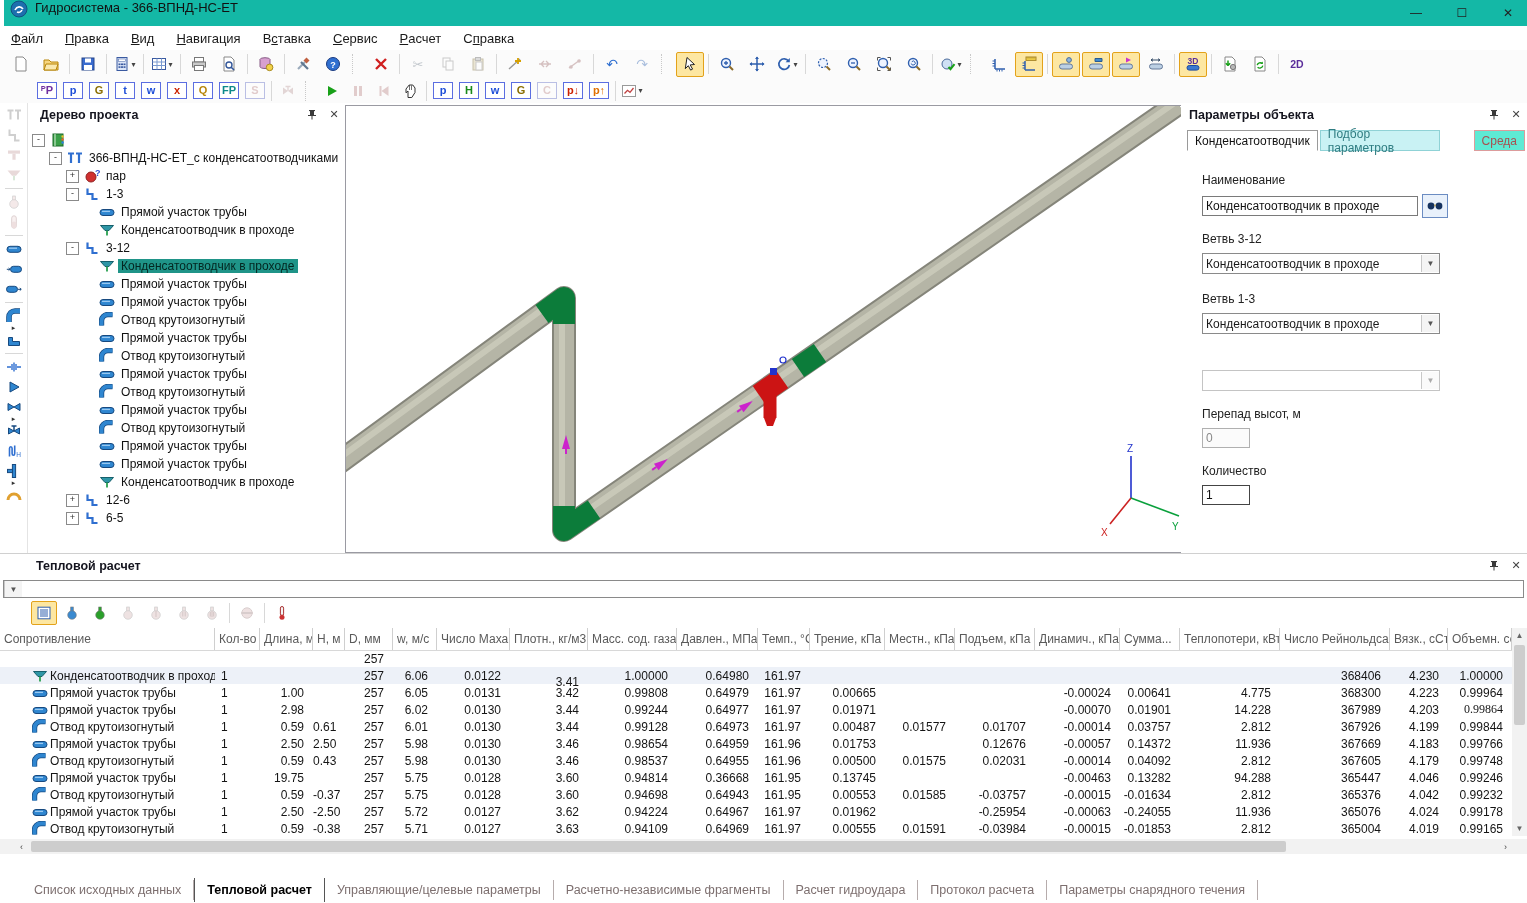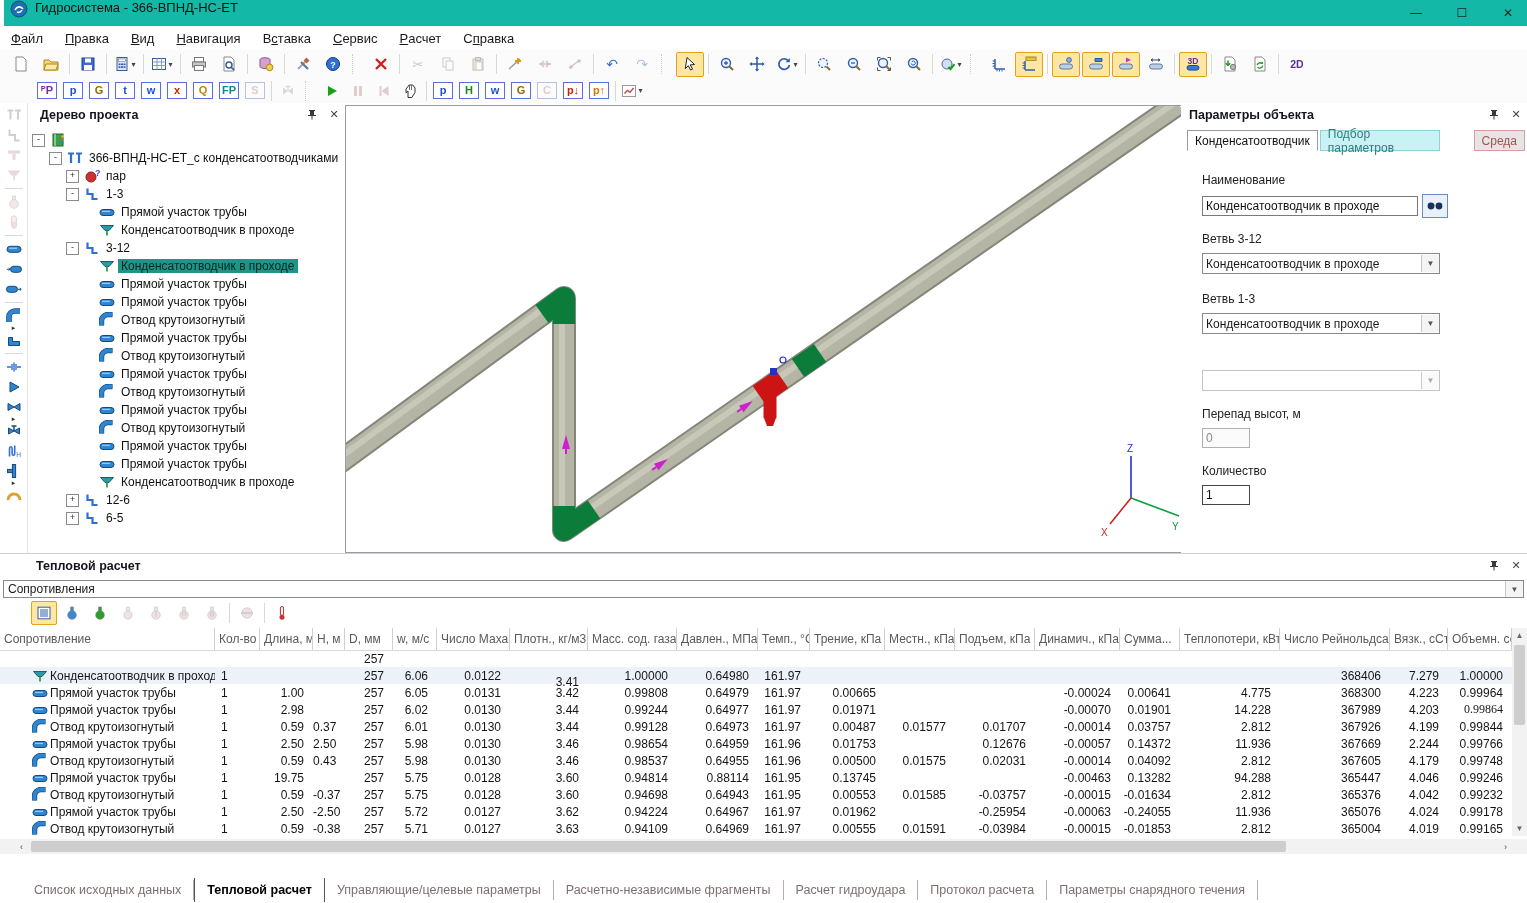--- a/index.html
+++ b/index.html
@@ -59,21 +59,21 @@
   
   .viewport{position:absolute;left:345px;top:2px;width:835px;height:446px;background:#fff;border:1px solid #9a9aa2;box-sizing:content-box;}
 
   
   .paramspanel{position:absolute;left:1181px;top:0;width:346px;height:450px;background:#fff;}
   .paramspanel .panelhdr{padding-left:8px;}
   .ptabs{display:flex;margin:4px 0 0 6px;}
   .ptab{height:19px;display:flex;align-items:center;padding:0 7px;font-size:12px;border:1px solid #9a9a9a;margin-right:2px;background:#fff;}
   .ptab.t-active{border-bottom-color:#fff;font-weight:normal;color:#111;}
   .ptab.t-cyan{background:#c9f2f4;color:#2f7d82;border-color:#8fd2d6;}
-  .ptab.t-pink{background:#e5e5e5;color:#a85050;border-color:#dc9c9c;margin-left:32px;}
+  .ptab.t-pink{background:#5eead4;color:#a85050;border-color:#dc9c9c;margin-left:32px;}
   .pcontent{padding:12px 0 0 21px;}
   .plabel{font-size:12px;color:#222;margin:10px 0 7px 0;}
   .pinputrow{display:flex;align-items:center;}
   .pinput{width:208px;height:18px;border:1px solid #7a7a7a;font-size:12px;padding:0 3px;font-family:"Liberation Sans",sans-serif;color:#111;background:#fff;}
   .pinput.small{width:40px;}
   .pinput.dis{border-color:#b0b0b0;color:#8a8a8a;background:#fbfbfb;}
   .gbtn{width:24px;height:22px;border:1px solid #6b8cc2;background:#e9f1fb;margin-left:4px;display:flex;align-items:center;justify-content:center;}
   .pcombo{width:236px;height:19px;border:1px solid #8a8a8a;background:#fff;display:flex;align-items:center;position:relative;font-size:12px;}
   .pcombo .cval{padding-left:3px;flex:1;}
   .pcombo .carr{width:17px;height:17px;border-left:1px solid #c8c8c8;display:flex;align-items:center;justify-content:center;font-size:8px;color:#555;background:#f4f4f4;}
@@ -947,21 +947,20 @@
         <span class="hbtn">
             <svg width="10" height="11" viewBox="0 0 10 11">
               <path d="M2 1h6v1L7 2.3V6h2v1H1V6h2V2.3L2 2z" fill="#3a3a3a"></path>
               <rect x="4.5" y="7" width="1" height="3.5" fill="#3a3a3a"></rect>
             </svg>
           </span>
         <span class="hbtn">✕</span>
       </span>
     </div>
     <div class="ccombo">
-      <span class="cval">Сопротивления</span>
       <span class="carr">▼</span>
     </div>
     <div class="ctoolbar" id="calcToolbar">
         <div class="tb-btn on">
           <svg width="16" height="16" viewBox="0 0 16 16">
             <rect x="2" y="2.2" width="12" height="11.6" fill="#fff" stroke="#2f5fae"></rect>
             <path d="M4 5h8M4 7h8M4 9h8M4 11h8" stroke="#2f5fae" stroke-width="1.1"></path>
           </svg>
         </div>
         <div class="tb-btn">
@@ -1085,21 +1084,21 @@
             <div class="td" style="width: 89px;">1.00000</div>
             <div class="td" style="width: 81px;">0.64980</div>
             <div class="td" style="width: 52px;">161.97</div>
             <div class="td" style="width: 75px;"></div>
             <div class="td" style="width: 70px;"></div>
             <div class="td" style="width: 80px;"></div>
             <div class="td" style="width: 85px;"></div>
             <div class="td" style="width: 60px;"></div>
             <div class="td" style="width: 100px;"></div>
             <div class="td" style="width: 110px;">368406</div>
-            <div class="td" style="width: 58px;">7.279</div>
+            <div class="td" style="width: 58px;">4.230</div>
             <div class="td" style="width: 64px;">1.00000</div>
           </div>
           <div class="trowt">
             <div class="td namecell" style="width: 215px;">
               <span class="ticon">
                 <svg width="16" height="16" viewBox="0 0 16 16">
                   <rect x="1" y="5.5" width="14" height="6" rx="3" fill="#2f86d0" stroke="#17497f"></rect>
                   <path d="M3 7.4h8" stroke="#9ac8f0" stroke-width="1.3"></path>
                 </svg>
               </span>
@@ -1160,21 +1159,21 @@
               <span class="ticon">
                 <svg width="16" height="16" viewBox="0 0 16 16">
                   <path d="M2.5 13.5V9a6.5 6.5 0 0 1 6.5-6.5H13.5" fill="none" stroke="#17497f" stroke-width="5.4"></path>
                   <path d="M2.5 13.5V9a6.5 6.5 0 0 1 6.5-6.5H13.5" fill="none" stroke="#2f86d0" stroke-width="4"></path>
                 </svg>
               </span>
               <span>Отвод крутоизогнутый</span>
             </div>
             <div class="td qty" style="width: 45px;">1</div>
             <div class="td" style="width: 53px;">0.59</div>
-            <div class="td" style="width: 32px;">0.37</div>
+            <div class="td" style="width: 32px;">0.61</div>
             <div class="td" style="width: 48px;">257</div>
             <div class="td" style="width: 44px;">6.01</div>
             <div class="td" style="width: 73px;">0.0130</div>
             <div class="td" style="width: 78px;">3.44</div>
             <div class="td" style="width: 89px;">0.99128</div>
             <div class="td" style="width: 81px;">0.64973</div>
             <div class="td" style="width: 52px;">161.97</div>
             <div class="td" style="width: 75px;">0.00487</div>
             <div class="td" style="width: 70px;">0.01577</div>
             <div class="td" style="width: 80px;">0.01707</div>
@@ -1205,21 +1204,21 @@
             <div class="td" style="width: 89px;">0.98654</div>
             <div class="td" style="width: 81px;">0.64959</div>
             <div class="td" style="width: 52px;">161.96</div>
             <div class="td" style="width: 75px;">0.01753</div>
             <div class="td" style="width: 70px;"></div>
             <div class="td" style="width: 80px;">0.12676</div>
             <div class="td" style="width: 85px;">-0.00057</div>
             <div class="td" style="width: 60px;">0.14372</div>
             <div class="td" style="width: 100px;">11.936</div>
             <div class="td" style="width: 110px;">367669</div>
-            <div class="td" style="width: 58px;">2.244</div>
+            <div class="td" style="width: 58px;">4.183</div>
             <div class="td" style="width: 64px;">0.99766</div>
           </div>
           <div class="trowt">
             <div class="td namecell" style="width: 215px;">
               <span class="ticon">
                 <svg width="16" height="16" viewBox="0 0 16 16">
                   <path d="M2.5 13.5V9a6.5 6.5 0 0 1 6.5-6.5H13.5" fill="none" stroke="#17497f" stroke-width="5.4"></path>
                   <path d="M2.5 13.5V9a6.5 6.5 0 0 1 6.5-6.5H13.5" fill="none" stroke="#2f86d0" stroke-width="4"></path>
                 </svg>
               </span>
@@ -1256,21 +1255,21 @@
               <span>Прямой участок трубы</span>
             </div>
             <div class="td qty" style="width: 45px;">1</div>
             <div class="td" style="width: 53px;">19.75</div>
             <div class="td" style="width: 32px;"></div>
             <div class="td" style="width: 48px;">257</div>
             <div class="td" style="width: 44px;">5.75</div>
             <div class="td" style="width: 73px;">0.0128</div>
             <div class="td" style="width: 78px;">3.60</div>
             <div class="td" style="width: 89px;">0.94814</div>
-            <div class="td" style="width: 81px;">0.88114</div>
+            <div class="td" style="width: 81px;">0.36668</div>
             <div class="td" style="width: 52px;">161.95</div>
             <div class="td" style="width: 75px;">0.13745</div>
             <div class="td" style="width: 70px;"></div>
             <div class="td" style="width: 80px;"></div>
             <div class="td" style="width: 85px;">-0.00463</div>
             <div class="td" style="width: 60px;">0.13282</div>
             <div class="td" style="width: 100px;">94.288</div>
             <div class="td" style="width: 110px;">365447</div>
             <div class="td" style="width: 58px;">4.046</div>
             <div class="td" style="width: 64px;">0.99246</div>

